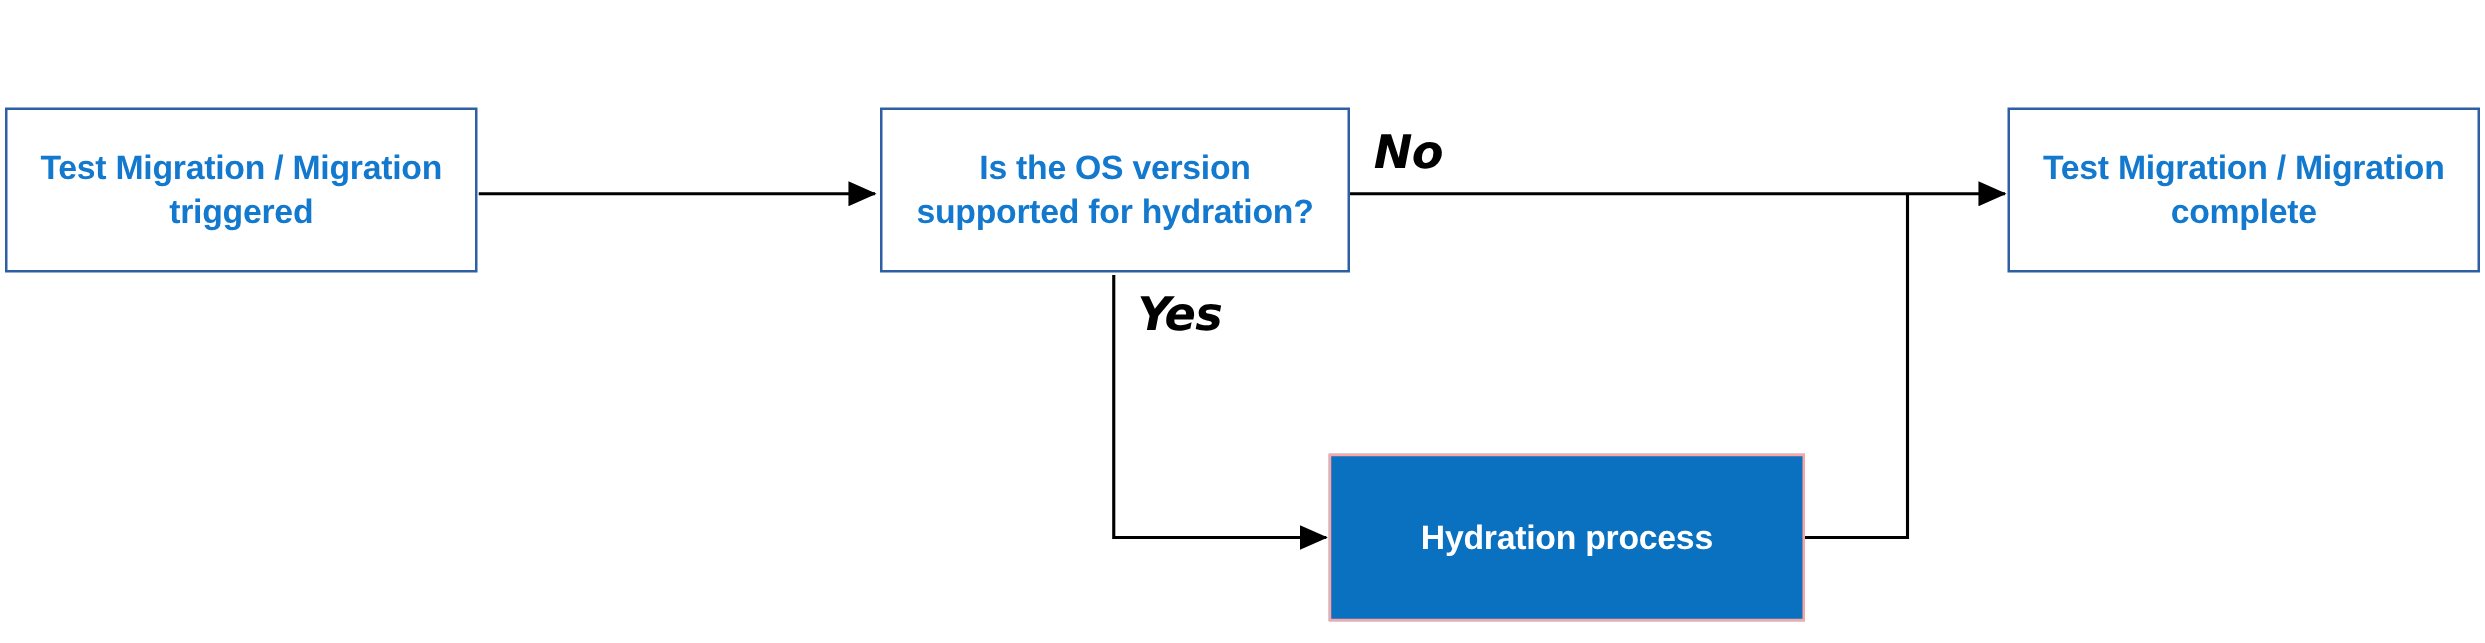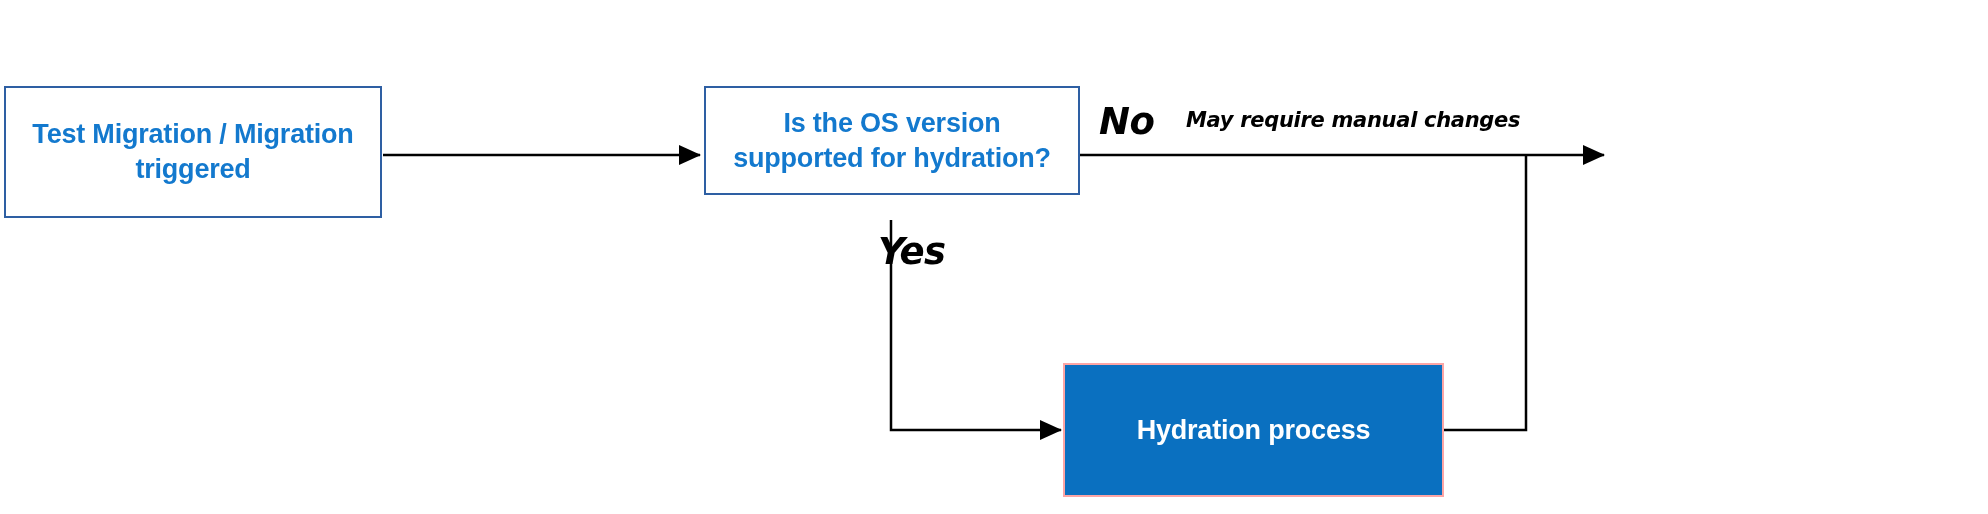--- a/index.html
+++ b/index.html
@@ -90,28 +90,30 @@
 
     <path d="M 891,220 L 891,430 L 1061,430" fill="none" stroke="#000000" stroke-width="2.5" marker-end="url(#arrowhead)"></path>
 
     <path d="M 1444,430 L 1526,430 L 1526,156" fill="none" stroke="#000000" stroke-width="2.5"></path>
   </svg>
 
   <div class="node node-outline" style="left:4px; top:86px; width:378px; height:132px;">
     <span class="node-label">Test Migration / Migration triggered</span>
   </div>
 
-  <div class="node node-outline" style="left:704px; top:86px; width:376px; height:109px;">
+  <div class="node node-outline" style="left:704px; top:86px; width:376px; height:132px;">
     <span class="node-label">Is the OS version supported for hydration?</span>
   </div>
 
+  <div class="node node-outline" style="left:1606px; top:86px; width:378px; height:132px;">
+    <span class="node-label">Test Migration / Migration complete</span>
+  </div>
 
   <div class="node node-filled" style="left:1063px; top:363px; width:381px; height:134px;">
     <span class="node-label">Hydration process</span>
   </div>
 
   <div class="edge-label big" style="left:1099px; top:100px;">No</div>
 
-  <div class="edge-label small" style="left:1186px; top:108px;">May require manual changes</div>
 
-  <div class="edge-label big" style="left:878px; top:230px;">Yes</div>
+  <div class="edge-label big" style="left:910px; top:230px;">Yes</div>
 
 </div>
 
 </body></html>

